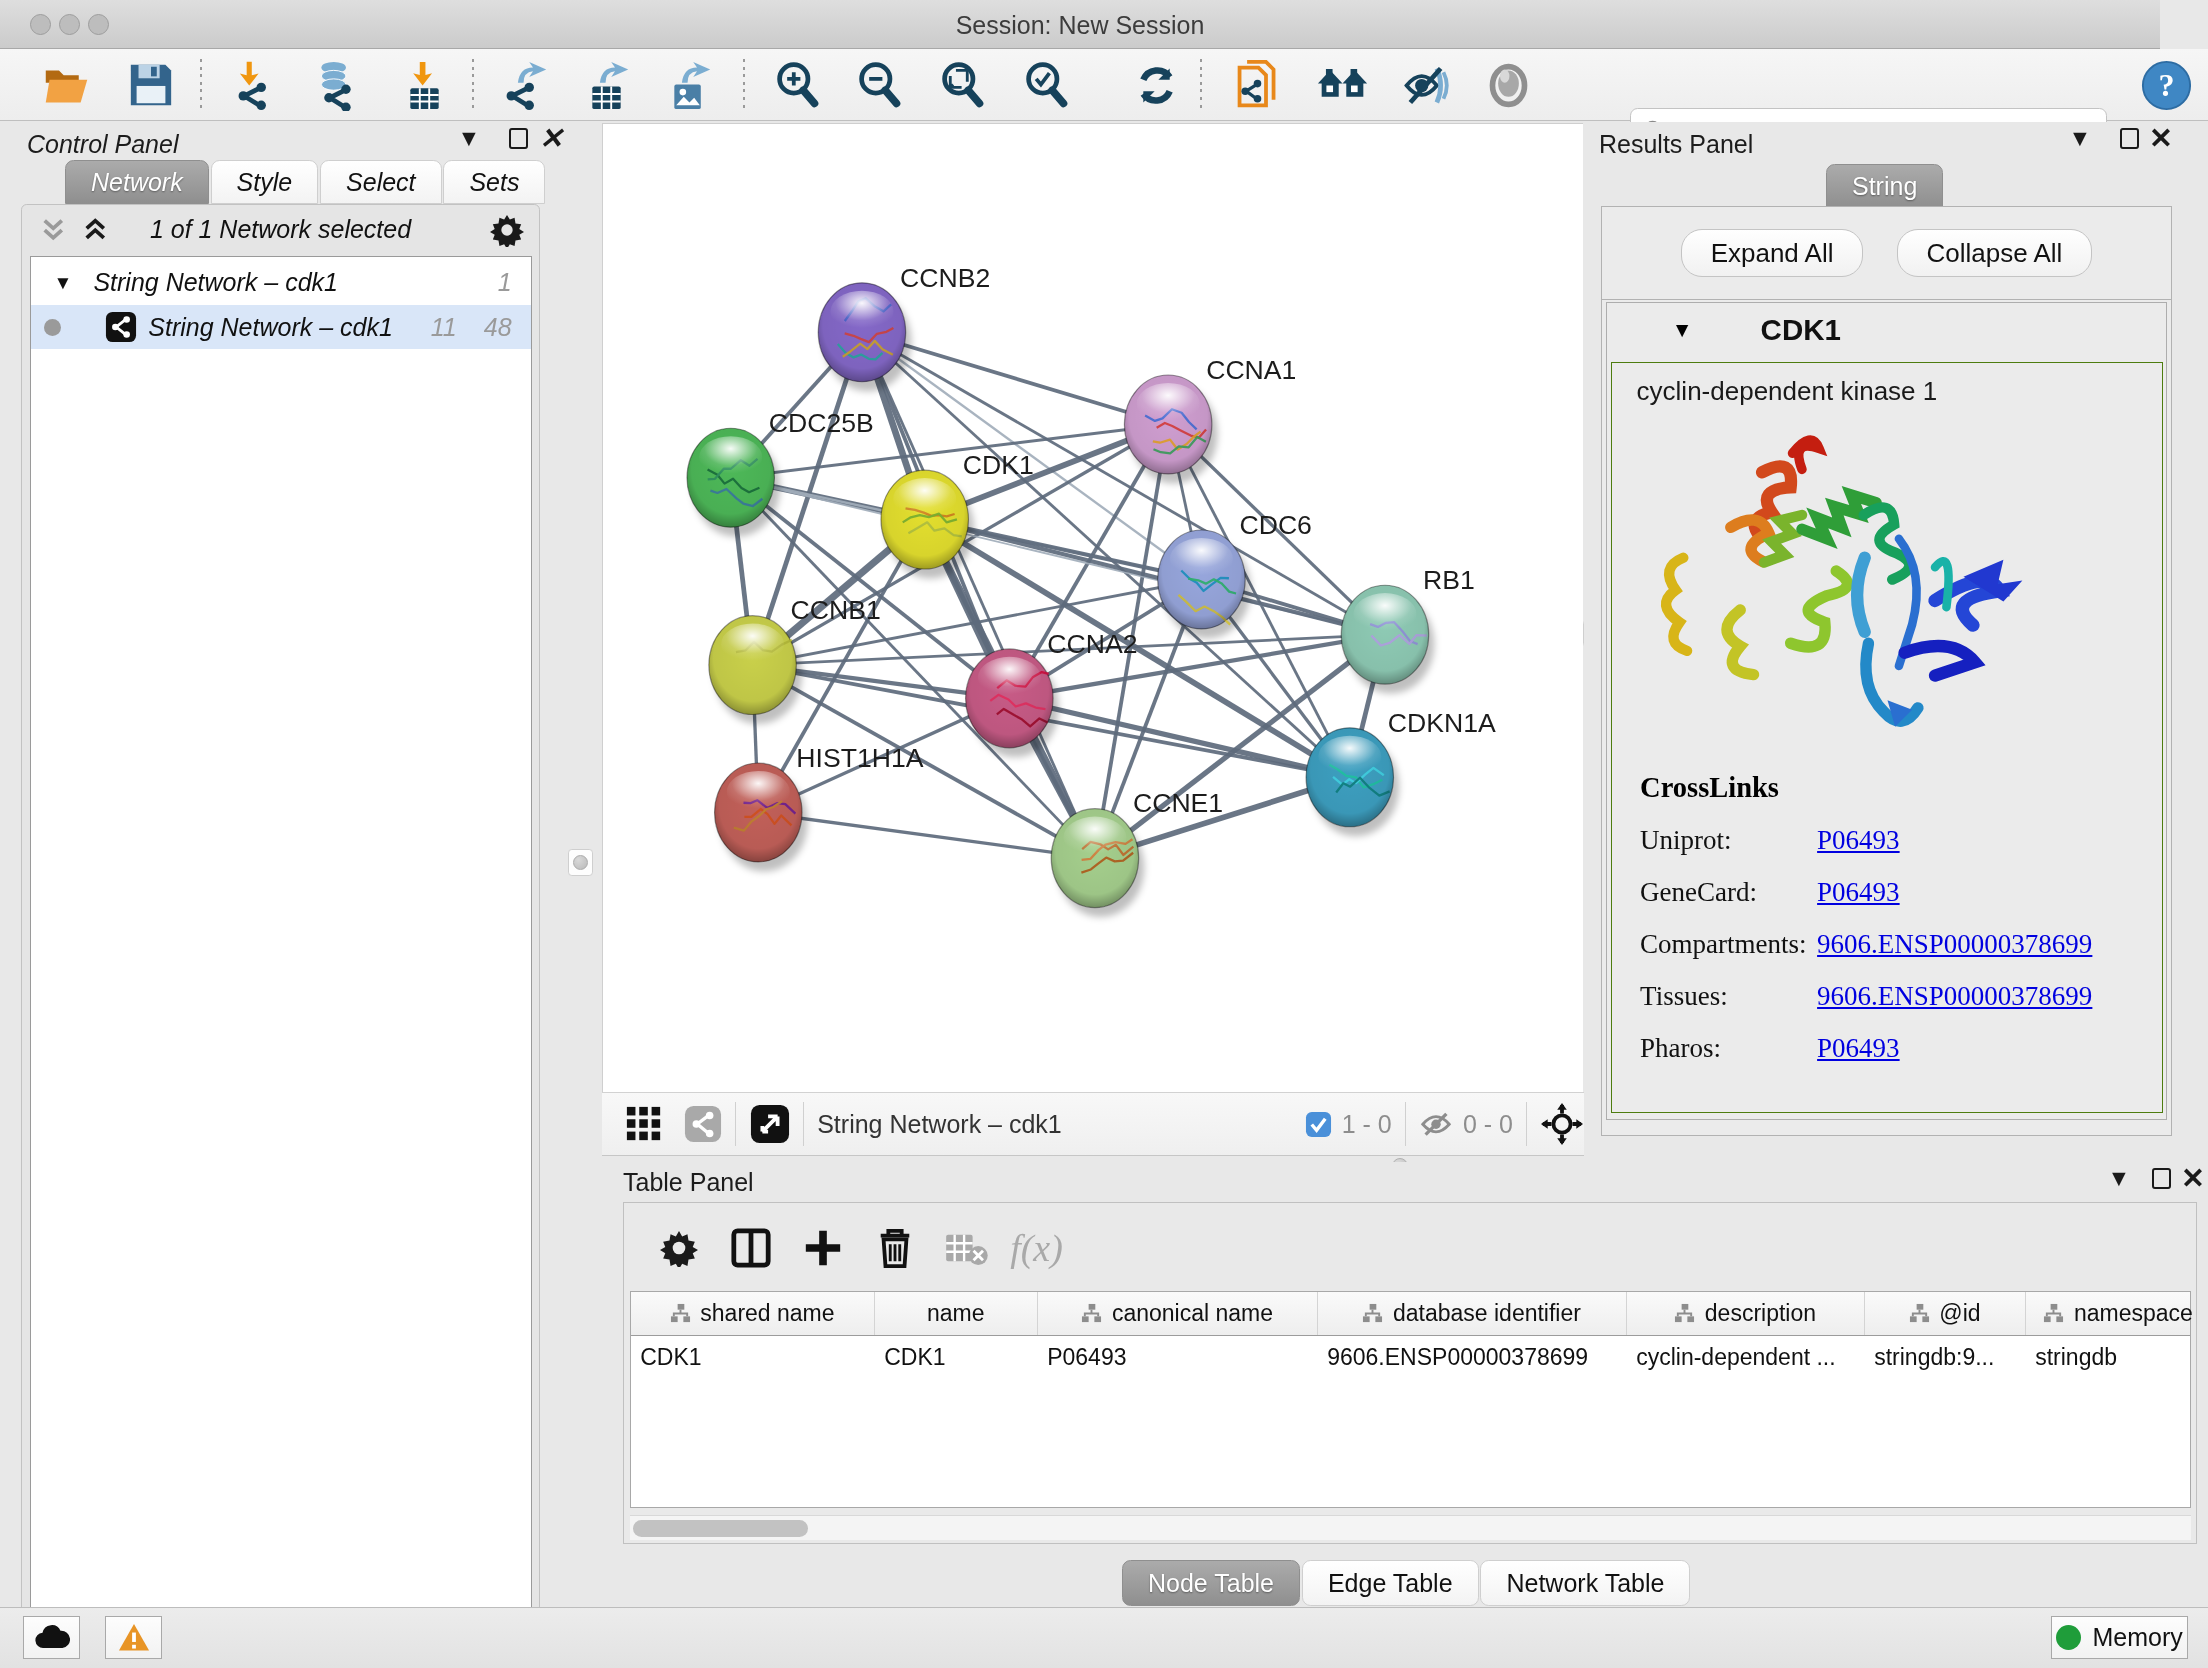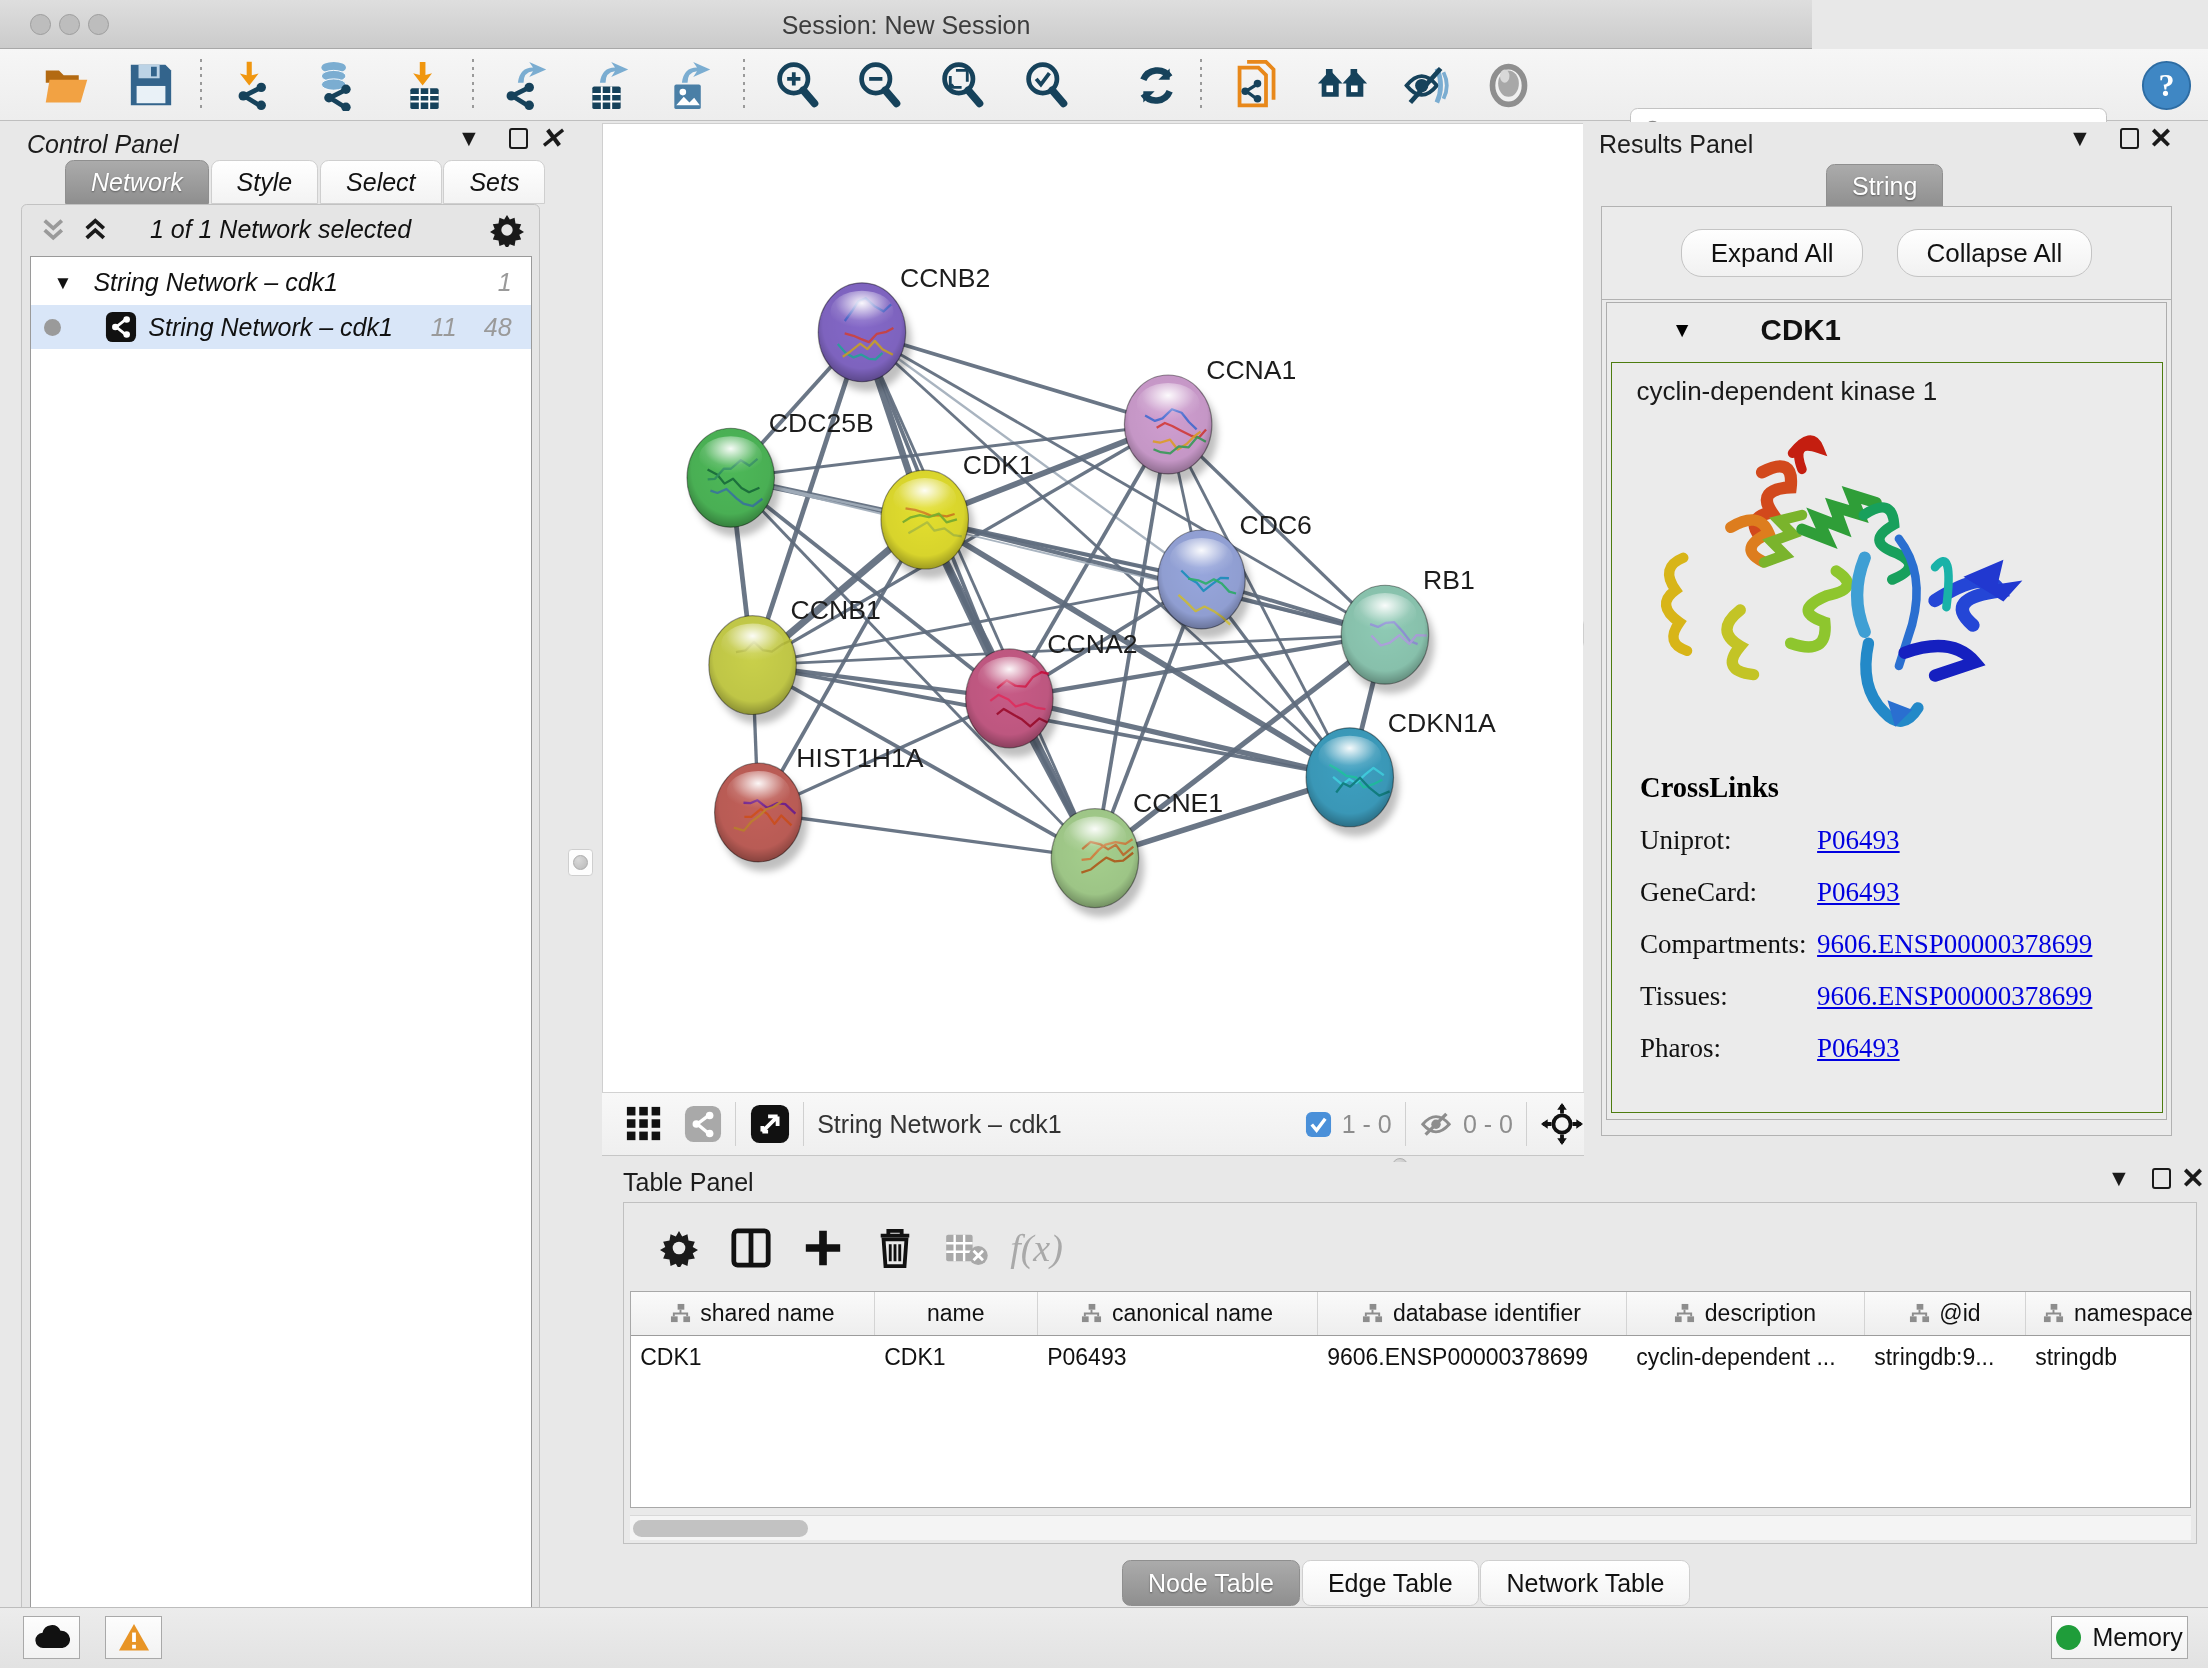--- a/index.html
+++ b/index.html
@@ -1,20 +1,20 @@
 <!DOCTYPE html>
 <html style="font-size:15px"><head>
 <meta charset="utf-8">
 <style>
   * { margin:0; padding:0; box-sizing:border-box; }
   html,body { width:2208px; height:1668px; overflow:hidden;
     font-family:"Liberation Sans", sans-serif; background:#e8e8e8; }
 
   
-  #titlebar { position:absolute; left:0; top:0; width:1812px; height:49px;
+  #titlebar { position:absolute; left:0; top:0; width:2160px; height:49px;
     background:linear-gradient(#dedede,#cbcbcb); border-bottom:1px solid #a8a8a8; }
   .tl-circle { position:absolute; top:14.3px; width:21px; height:21px; border-radius:50%;
     background:#bdbdbd; border:1px solid #9d9d9d; }
   #win-title { position:absolute; top:10.5px; width:100%; text-align:center;
     font-size:25px; color:#3c3c3c; }
 
   
   #toolbar { position:absolute; left:0; top:49px; width:2208px; height:72px;
     background:linear-gradient(#f6f6f6,#ededed); border-bottom:1px solid #bfbfbf; }
   .tbtn { position:absolute; top:7.6px; width:57px; height:57px; display:flex;

